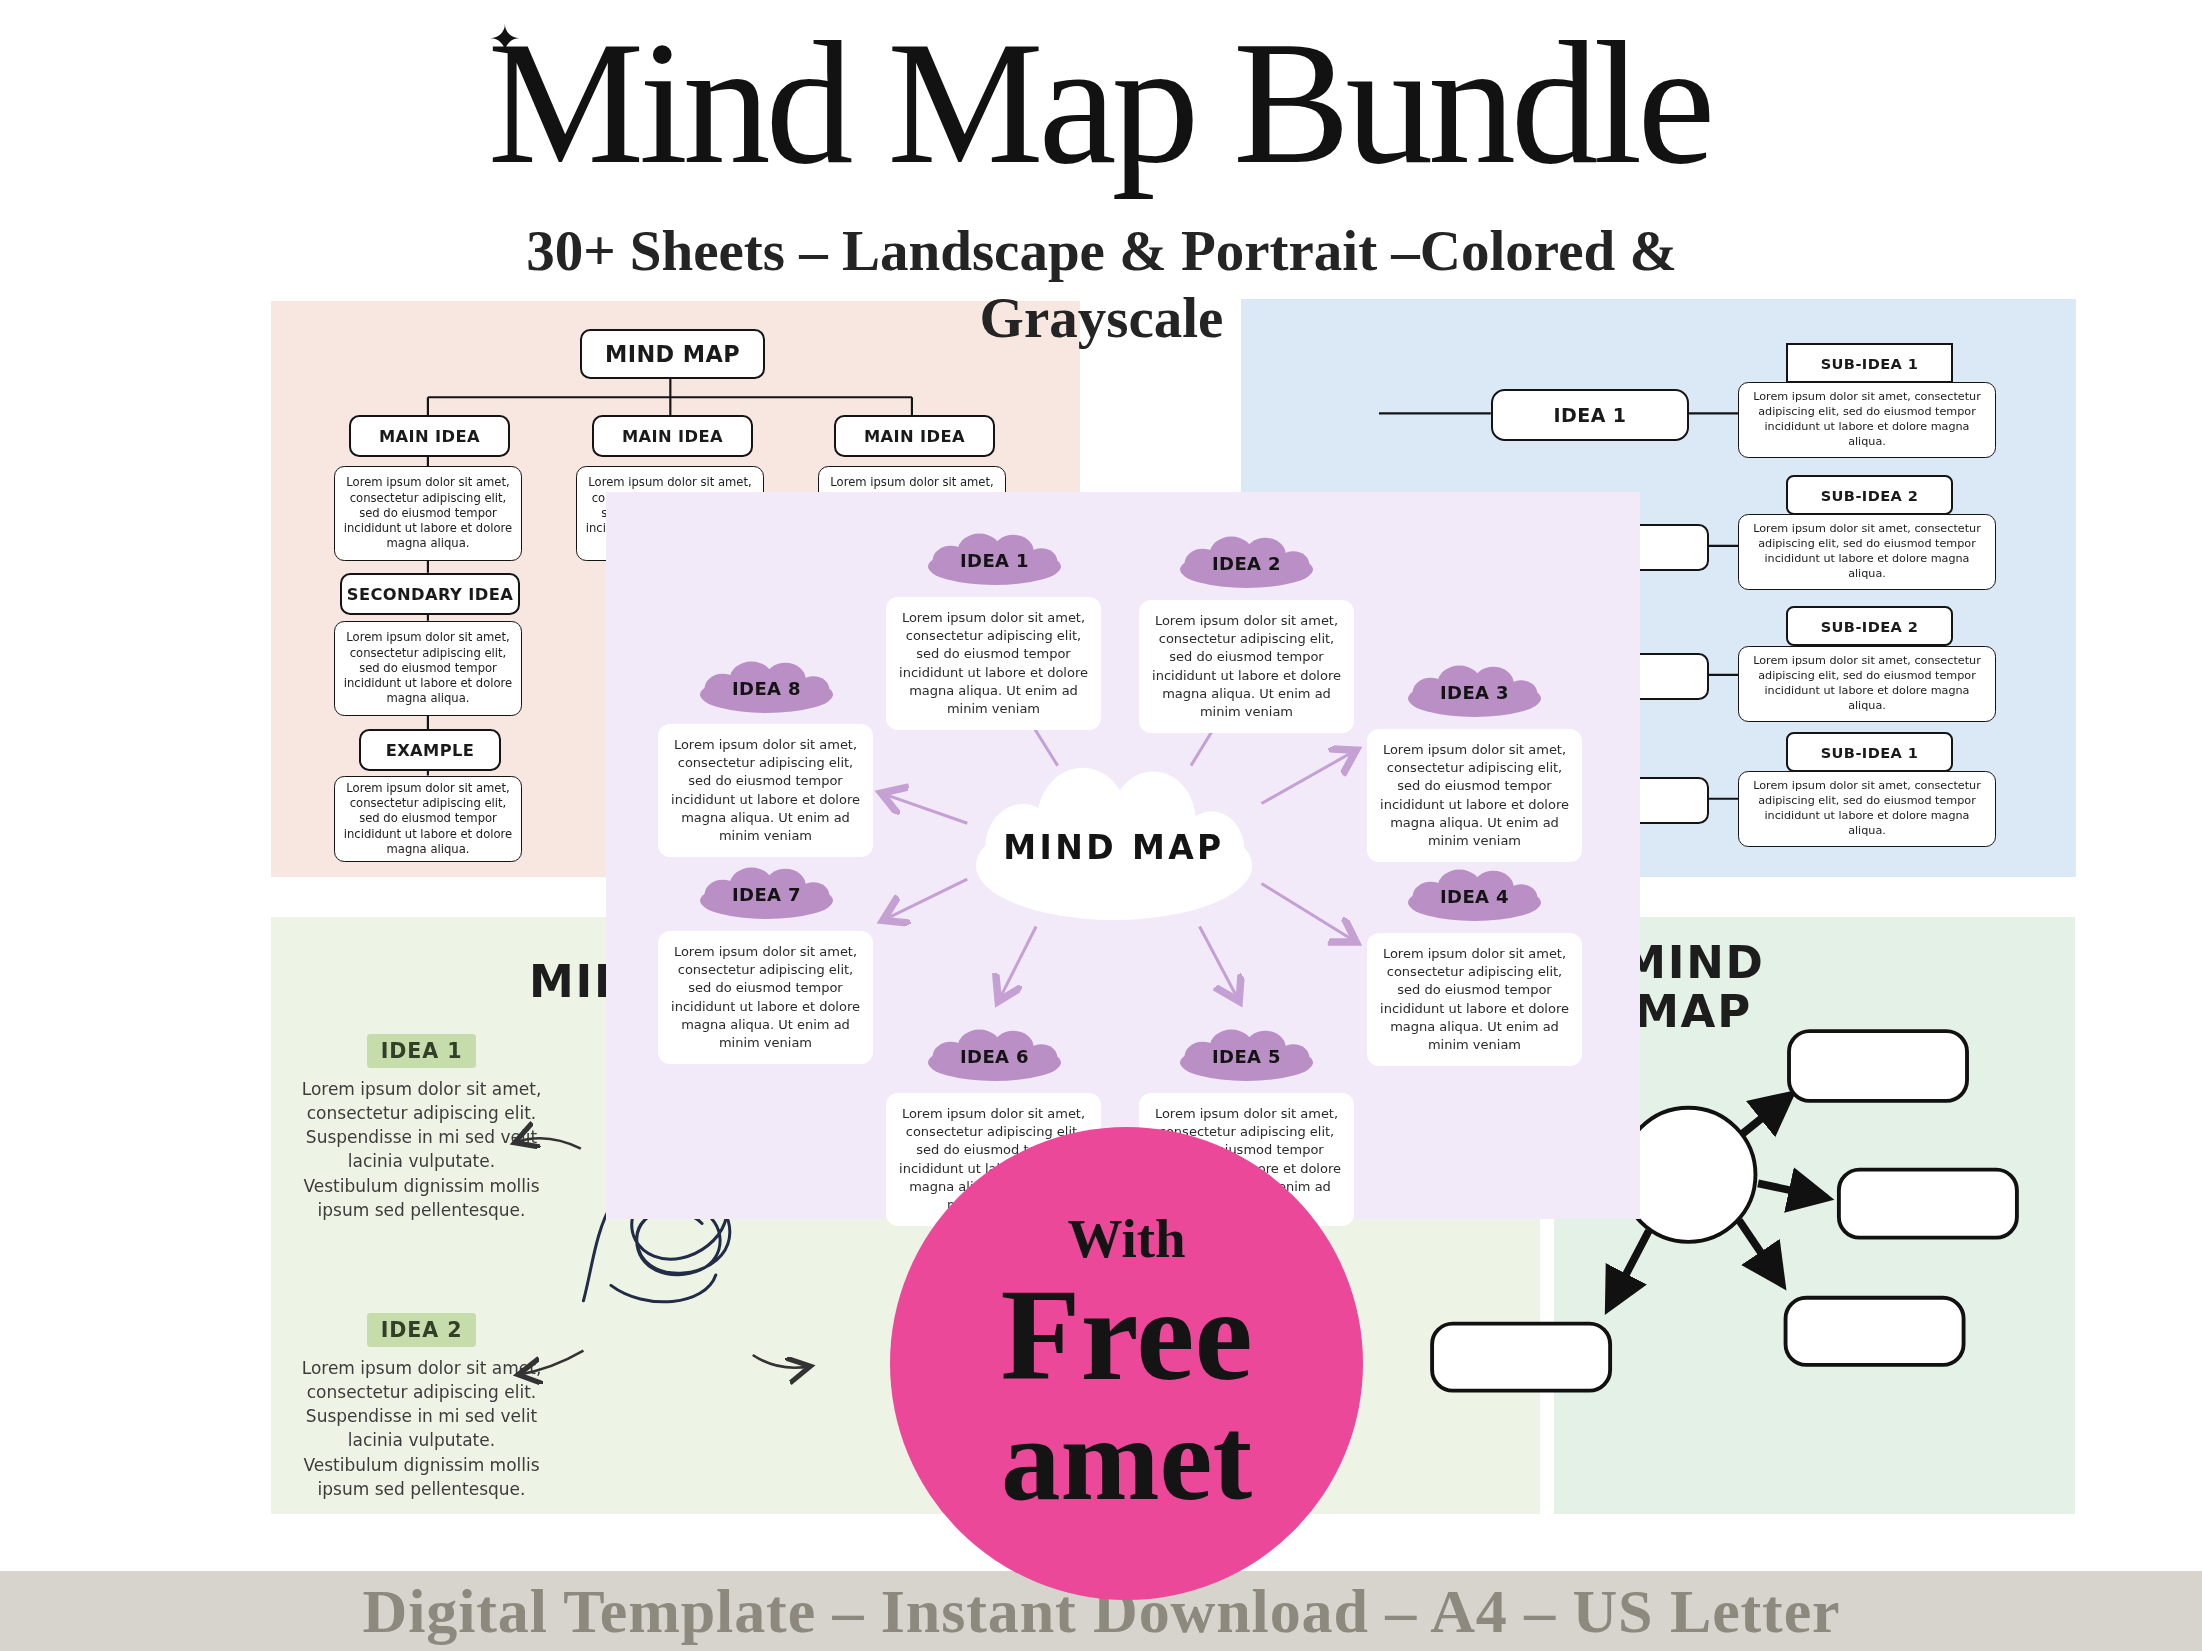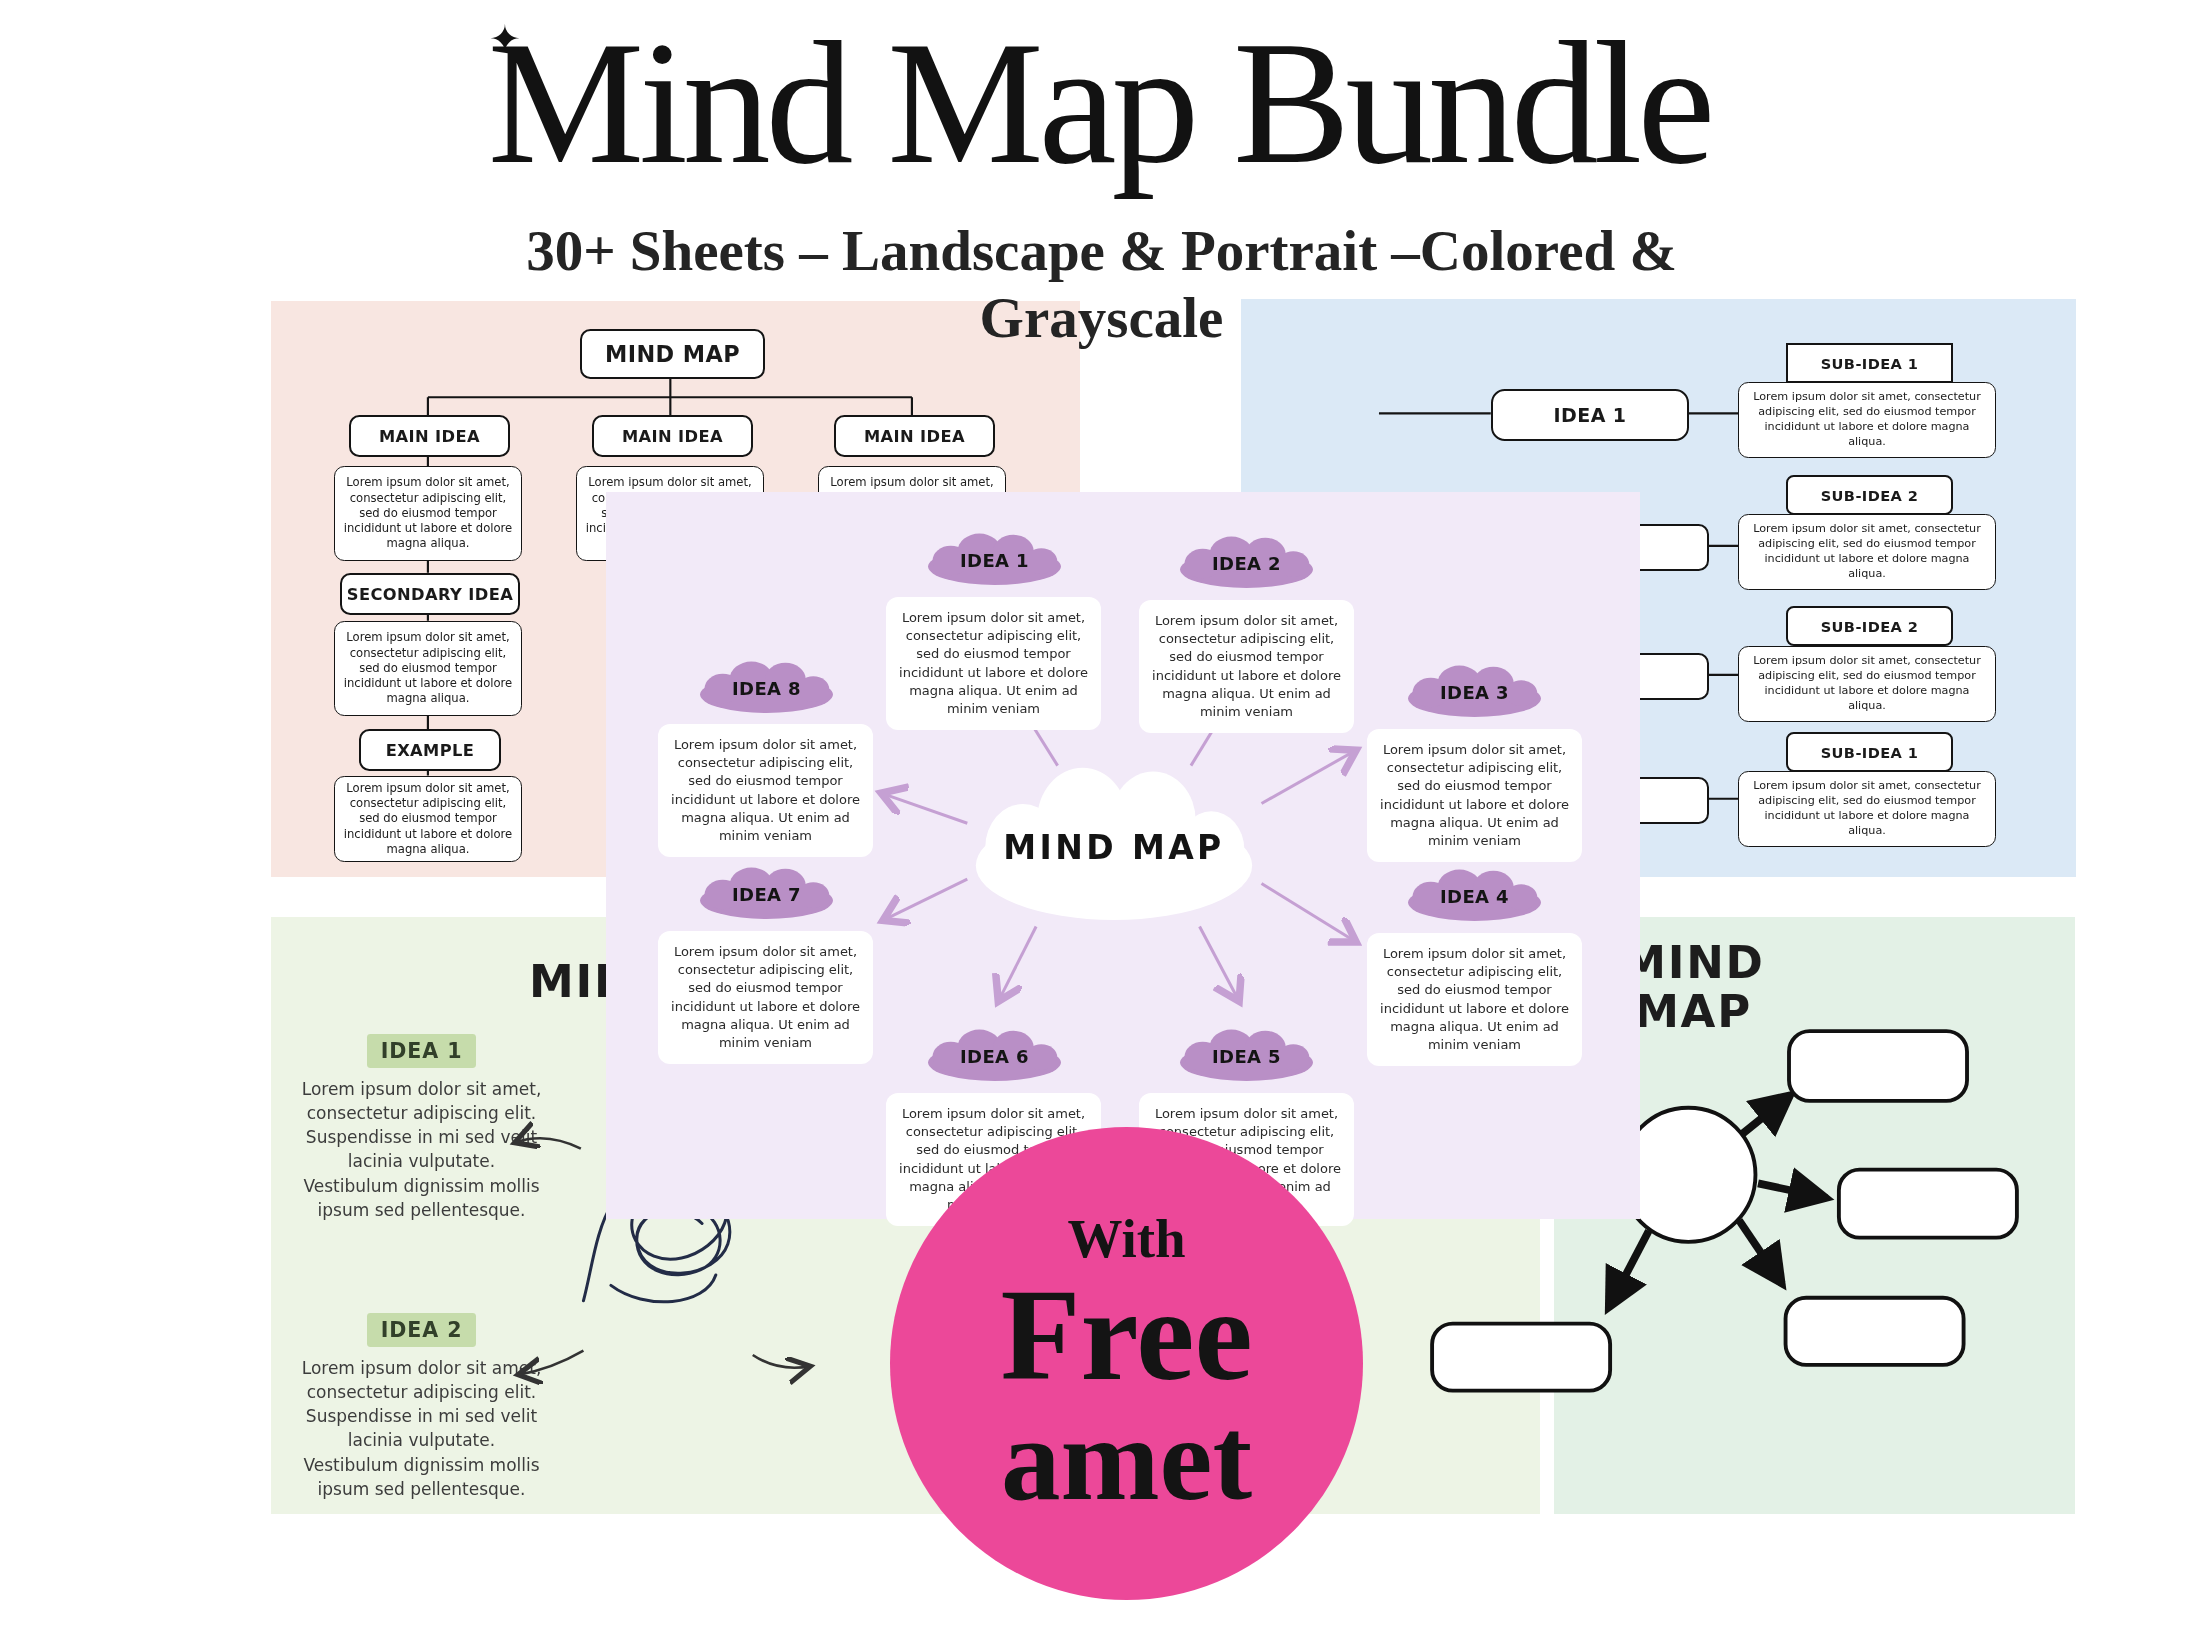--- a/index.html
+++ b/index.html
@@ -270,15 +270,18 @@
     </div>
     <div class="idea-text" style="left:52px;top:232px">Lorem ipsum dolor sit amet, consectetur adipiscing elit, sed do eiusmod tempor incididunt ut labore et dolore magna aliqua. Ut enim ad minim veniam</div>
   </div>
 
   <div class="badge">
     <div class="badge-with">With</div>
     <div class="badge-free">Free</div>
     <div class="badge-items">amet</div>
   </div>
 
+  <div class="footer">
+    <span>Digital Template – Instant Download – A4 – US Letter</span>
+  </div>
 
 </div>
 
 
 </body></html>

